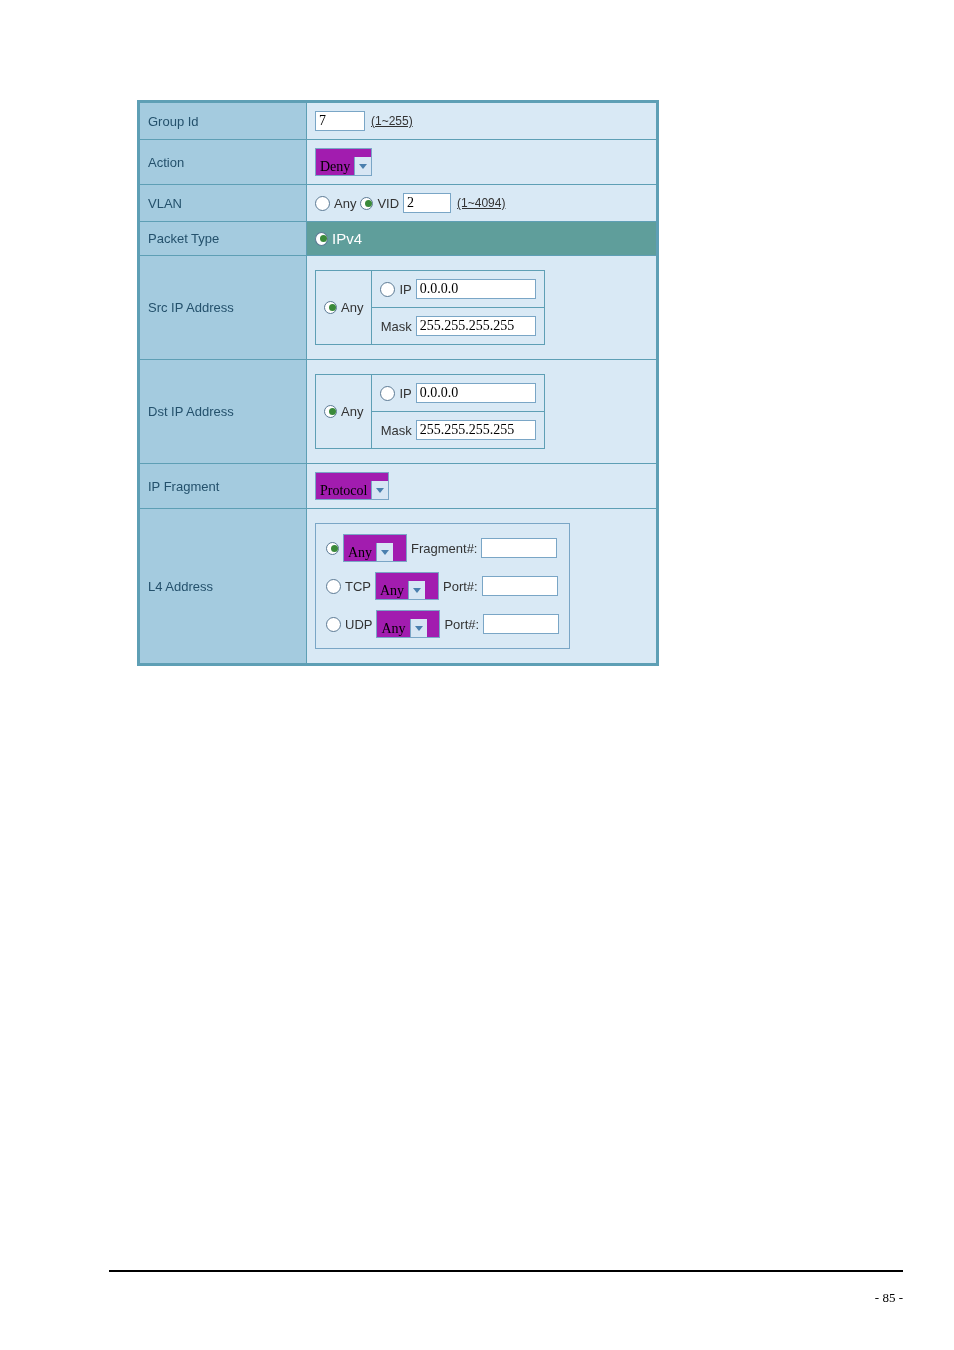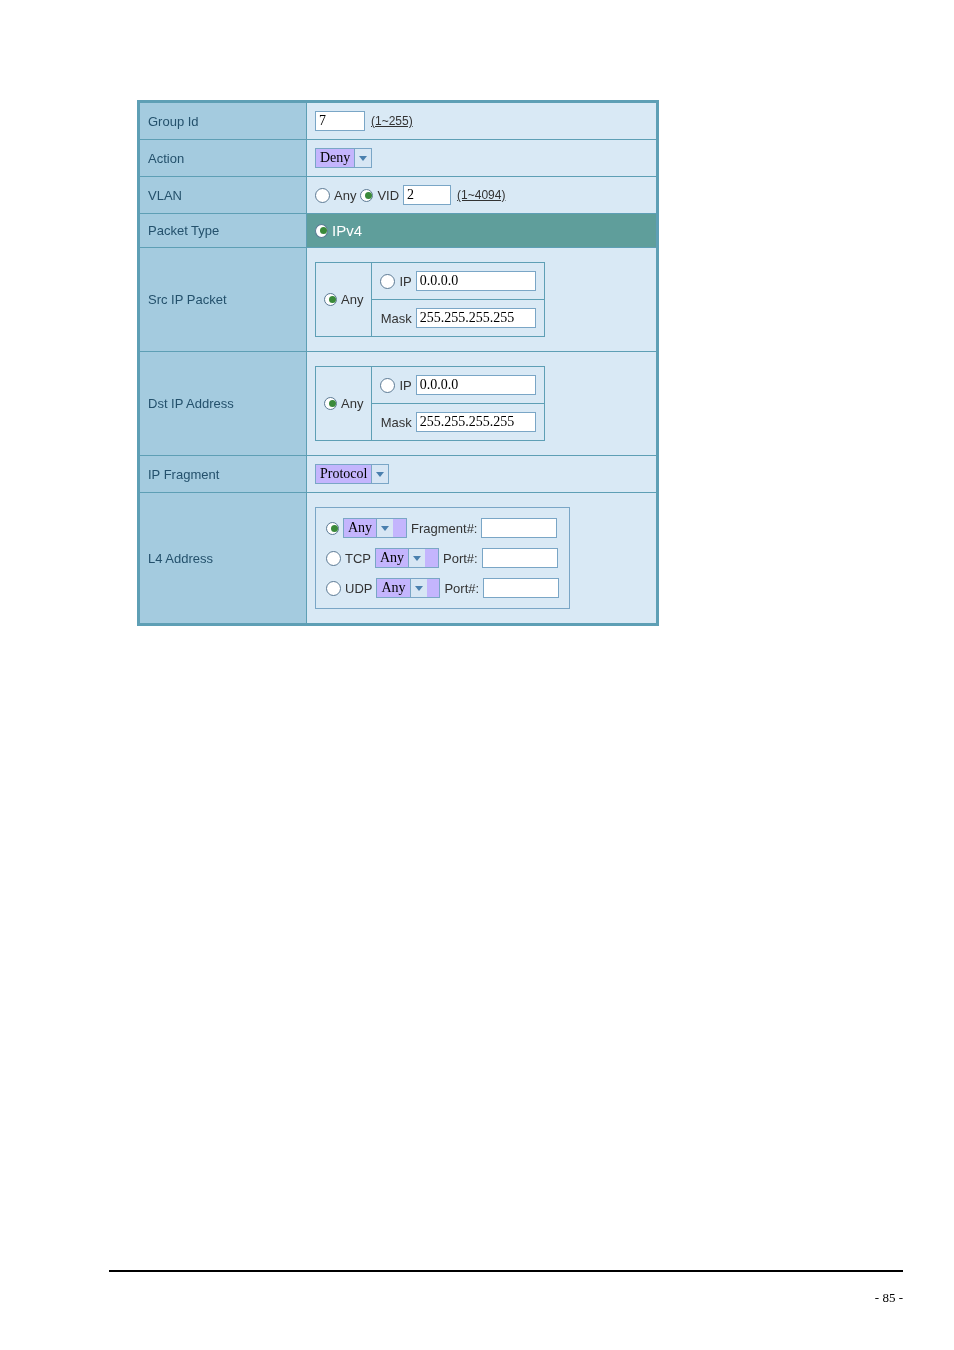--- a/index.html
+++ b/index.html
@@ -19,22 +19,22 @@
   }
   td.field-dark{
     background:#5f9e9b;color:#fff;font-size:15px;
   }
   .txt{
     background:#fff;border:1px solid #7aa6c6;height:20px;
     font-family:"Times New Roman",serif;font-size:14px;color:#000;
     box-sizing:border-box;padding:1px 3px;
   }
   .sel{
-    background:#c4b5fd;border:1px solid #7aa6c6;height:20px;display:inline-flex;
-    align-items:center;font-family:"Times New Roman",serif;font-size:14px;
+    background:#a21caf;border:1px solid #7aa6c6;height:28px;display:inline-flex;
+    align-items:flex-end;font-family:"Times New Roman",serif;font-size:14px;
     color:#000;box-sizing:border-box;padding:0 0 0 4px;
   }
   .sel .sel-btn{
     width:16px;height:18px;background:#d7e6f4;border-left:1px solid #7aa6c6;
     margin-left:4px;display:flex;align-items:center;justify-content:center;
   }
   .sel .sel-btn svg{width:8px;height:5px;display:block;}
   .hint{font-size:12px;color:#333;margin-left:2px;text-decoration:underline;}
   .radio{
     width:13px;height:13px;border:1px solid #5c7a94;border-radius:50%;
@@ -115,21 +115,21 @@
           <div class="row-inline">
             <span class="radio sel lg">
                   <span class="dot"></span>
                 </span>
             <span style="color:#fff">IPv4</span>
           </div>
         </td>
       </tr>
 
       <tr>
-        <td class="label">Src IP Packet</td>
+        <td class="label">Src IP Address</td>
         <td class="field" style="padding:14px 8px;">
           <table class="subtable">
             <tbody>
                   <tr>
               <td rowspan="2" class="ctr">
                 <div class="row-inline">
                   <span class="radio sel">
                           <span class="dot"></span>
                         </span>
                   <span>Any</span>

